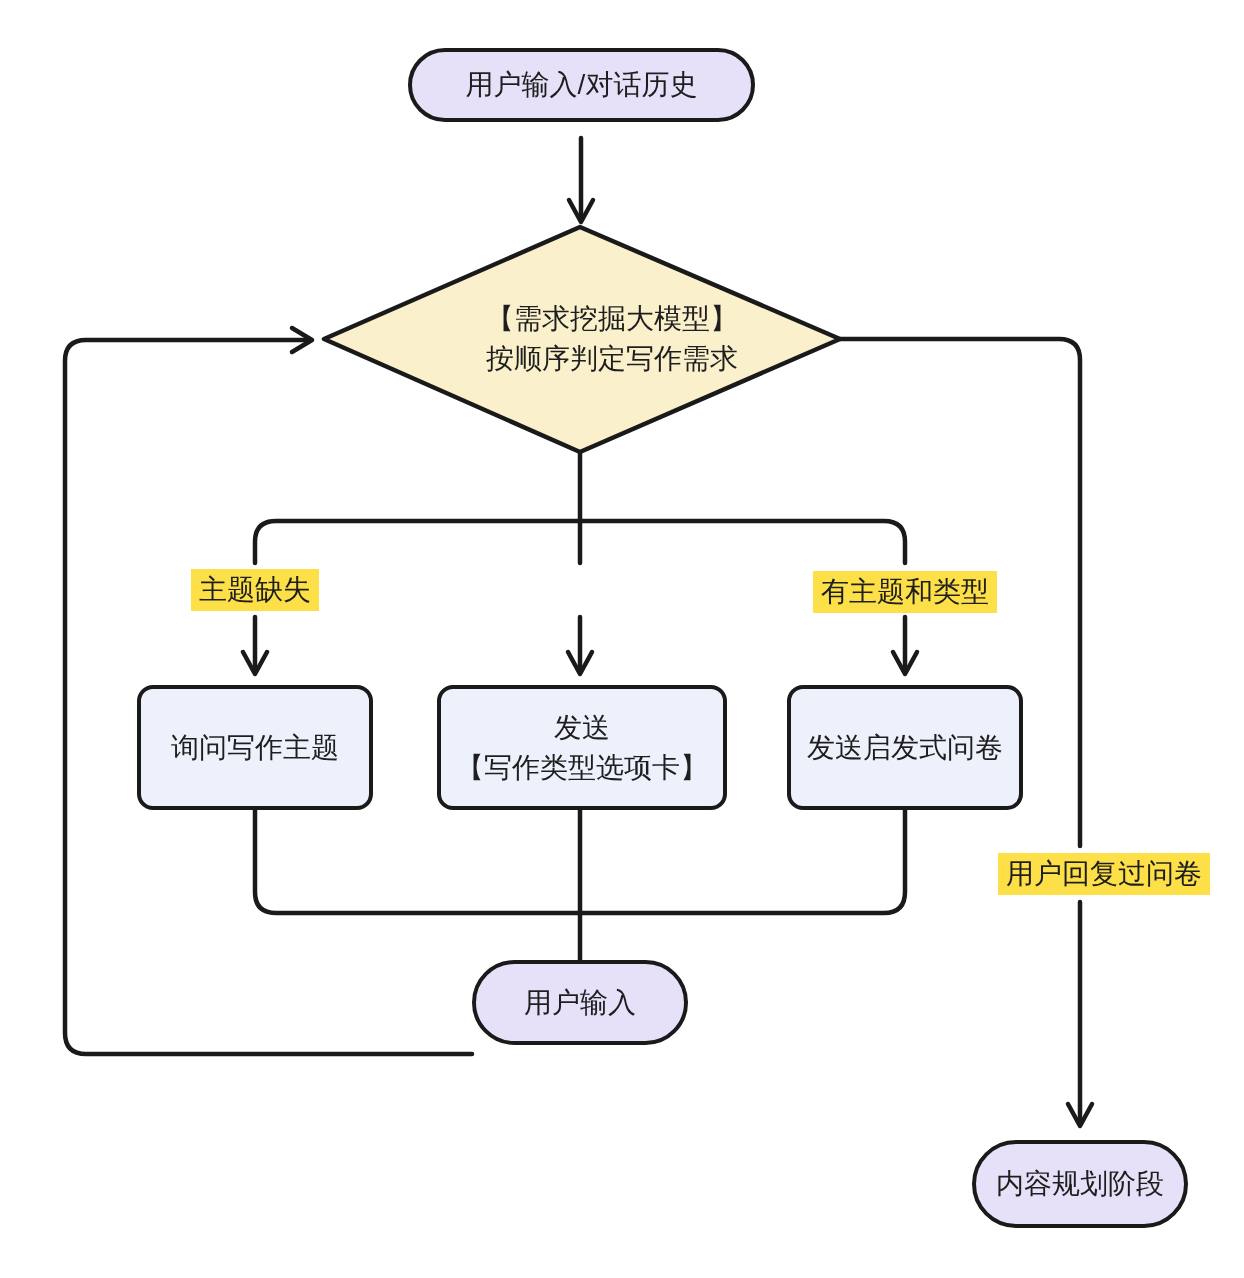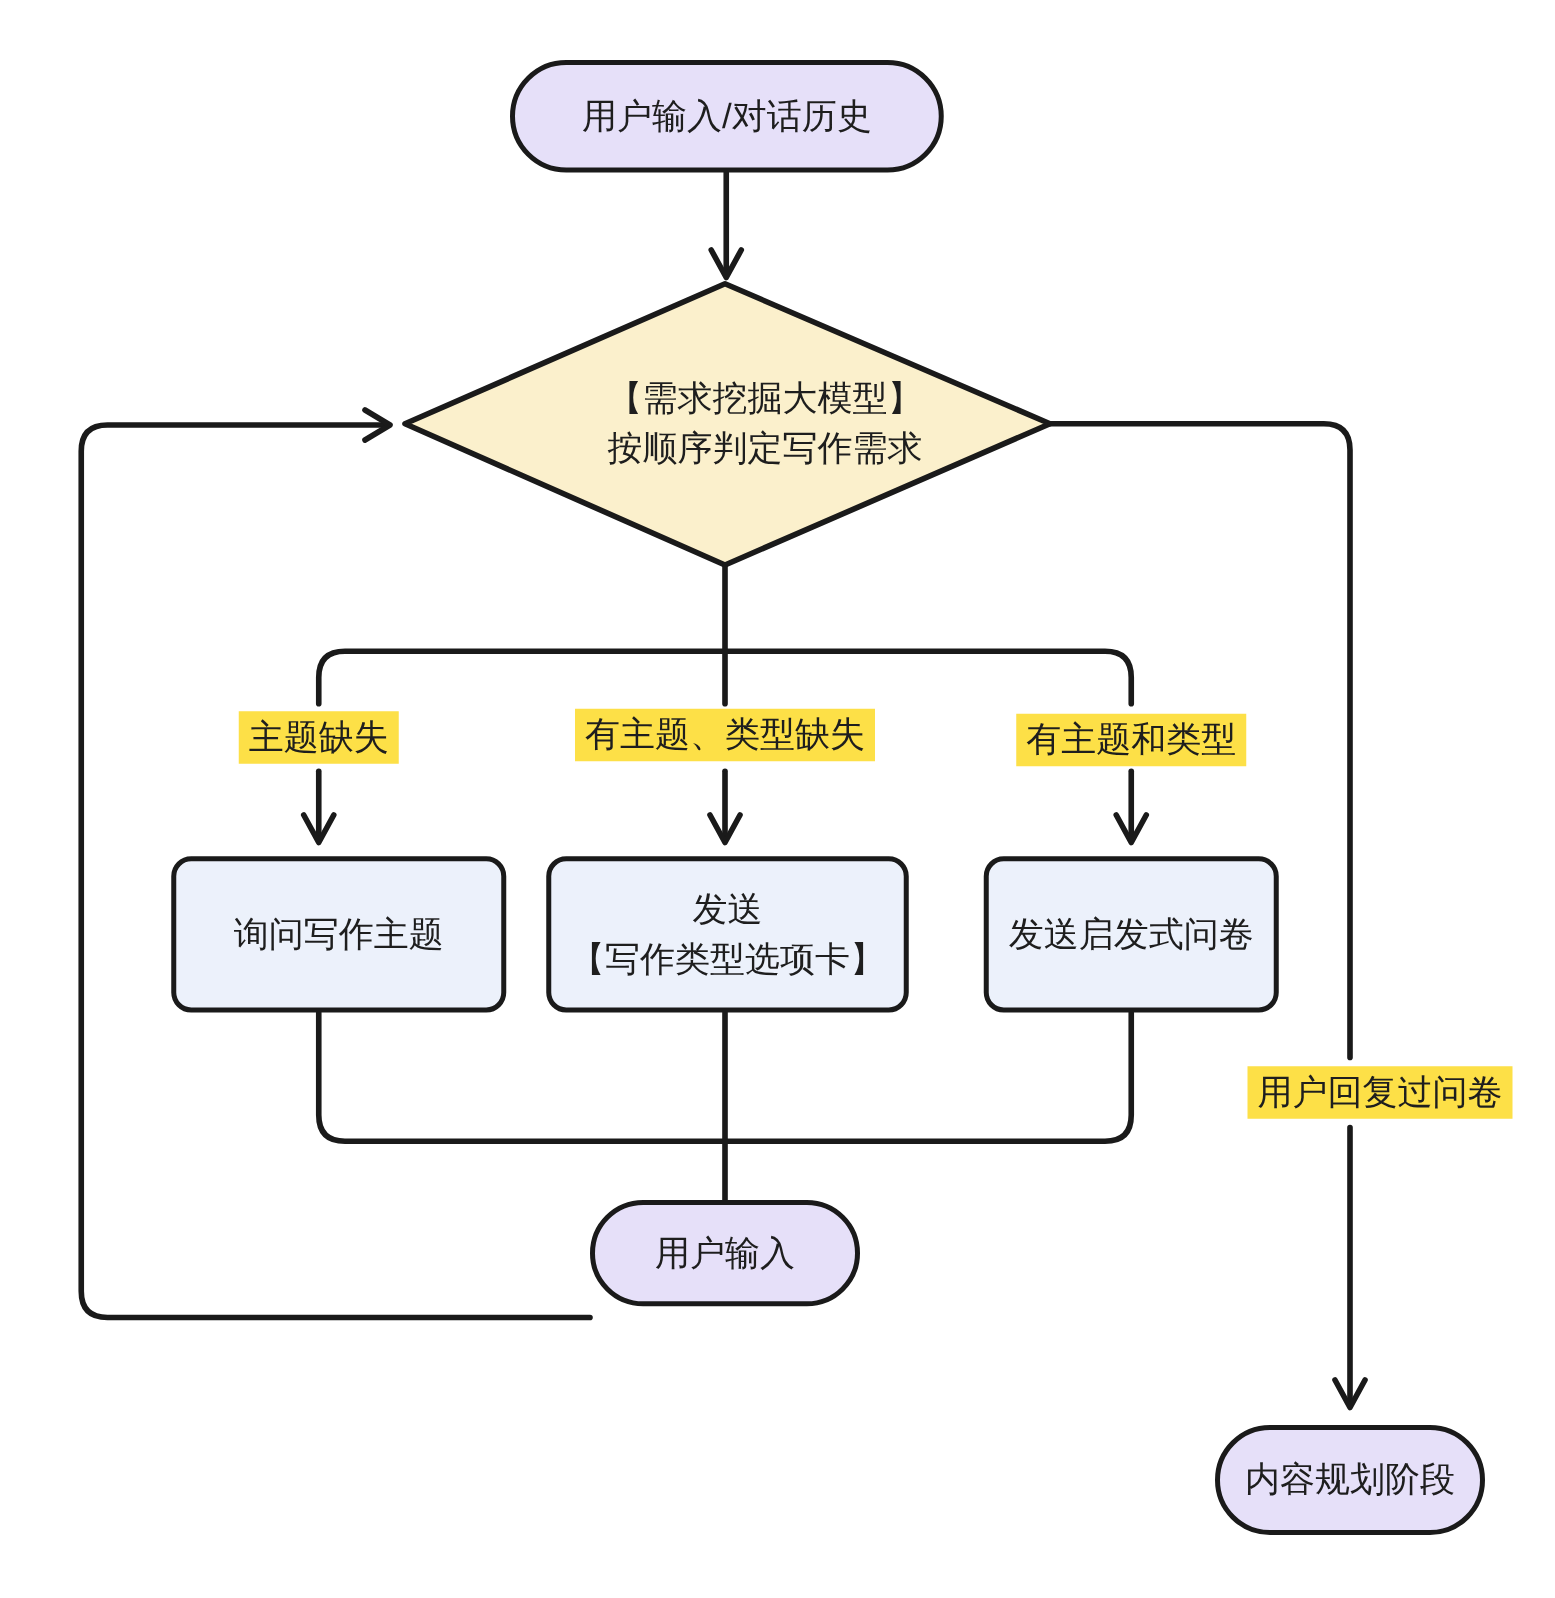--- a/index.html
+++ b/index.html
@@ -71,28 +71,28 @@
     <path class="edge" d="M 255 810 V 892 Q 255 913 276 913 H 884 Q 905 913 905 892 V 810 M 580 810 V 996"></path>
     <path class="edge" d="M 568 980 L 580 1002 L 592 980"></path>
 
     <path class="edge" d="M 472 1054 H 86 Q 65 1054 65 1033 V 361 Q 65 340 86 340 H 306"></path>
     <path class="edge" d="M 292 328 L 312 340 L 292 352"></path>
 
     <path class="edge" d="M 840 339 H 1059 Q 1080 339 1080 360 V 846 M 1080 902 V 1120"></path>
     <path class="edge" d="M 1068 1104 L 1080 1126 L 1092 1104"></path>
   </svg>
 
-  <div class="node pill" style="left:408px; top:48px; width:347px; height:90px;">
+  <div class="node pill" style="left:408px; top:48px; width:347px; height:74px;">
     <span>用户输入/对话历史</span>
   </div>
 
   <div class="diamond-label" style="left:580px; top:339px;margin-left:32px;">【需求挖掘大模型】
 按顺序判定写作需求</div>
 
-  <div class="node process" style="left:137px; top:685px; width:268px; height:125px;">
+  <div class="node process" style="left:137px; top:685px; width:236px; height:125px;">
     <span>询问写作主题</span>
   </div>
 
   <div class="node process" style="left:437px; top:685px; width:290px; height:125px;">
     <span>发送
 【写作类型选项卡】</span>
   </div>
 
   <div class="node process" style="left:787px; top:685px; width:236px; height:125px;">
     <span>发送启发式问卷</span>
@@ -101,19 +101,18 @@
   <div class="node pill" style="left:472px; top:960px; width:216px; height:85px;">
     <span>用户输入</span>
   </div>
 
   <div class="node pill" style="left:972px; top:1140px; width:216px; height:88px;">
     <span>内容规划阶段</span>
   </div>
 
   <div class="edge-label" style="left:255px; top:590px;">主题缺失</div>
 
-  <div class="edge-label" style="left:580px; top:588px;">有主题、类型缺失</div>
 
   <div class="edge-label" style="left:905px; top:592px;">有主题和类型</div>
 
   <div class="edge-label" style="left:1104px; top:874px;font-family:Liberation Mono, monospace;">用户回复过问卷</div>
 
 </div>
 
 </body></html>

